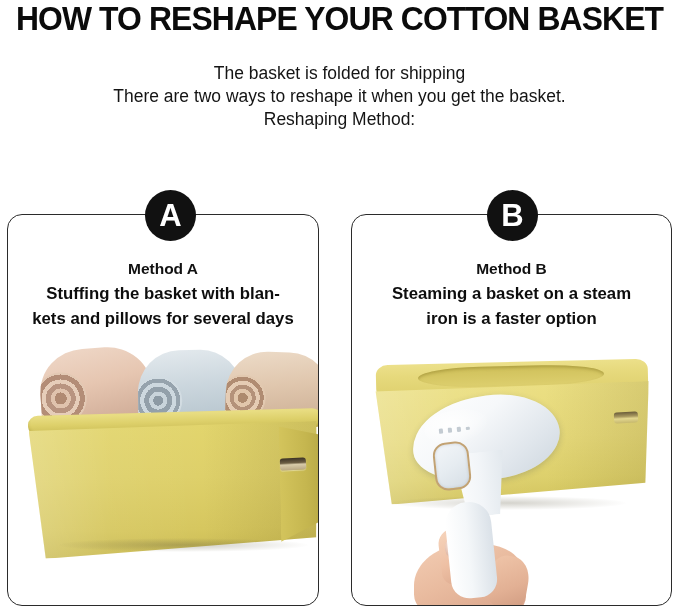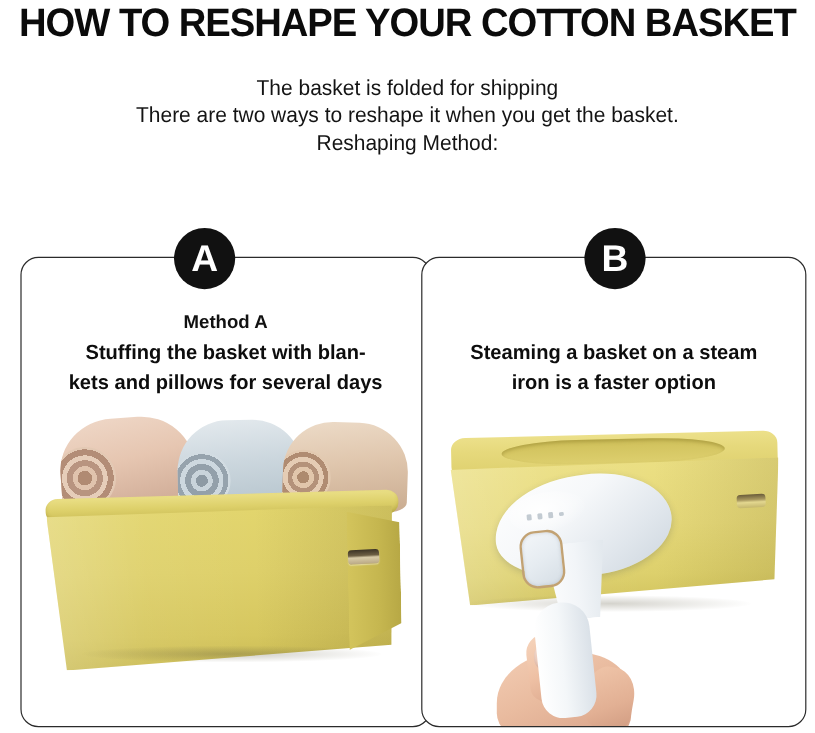--- a/index.html
+++ b/index.html
@@ -62,21 +62,21 @@
   .card {
     position: absolute;
     top: 214px;
     height: 392px;
     border: 1.4px solid #2b2b2b;
     border-radius: 15px;
     background: #ffffff;
     box-sizing: border-box;
     overflow: hidden;
   }
-  .card-a { left: 17px;  width: 342px; }
+  .card-a { left: 7px;  width: 312px; }
   .card-b { left: 351px; width: 321px; }
 
   .badge {
     position: absolute;
     width: 51px;
     height: 51px;
     border-radius: 50%;
     background: #111111;
     color: #ffffff;
     font-weight: bold;
@@ -473,20 +473,21 @@
           <div class="bA-side weave-h"></div>
           <div class="bA-handle"></div>
           <div class="bA-shadow"></div>
         </div>
 
       </div>
     </div>
   </div>
 
   <div class="card card-b">
+    <div class="card-heading">Method B</div>
     <div class="card-desc">
       <div>Steaming a basket on a steam</div>
       <div>iron is a faster option</div>
     </div>
 
     <div class="photo">
       <div class="basketB-wrap">
 
         <div class="bB-body">
           <div class="bB-top weave-h"></div>

